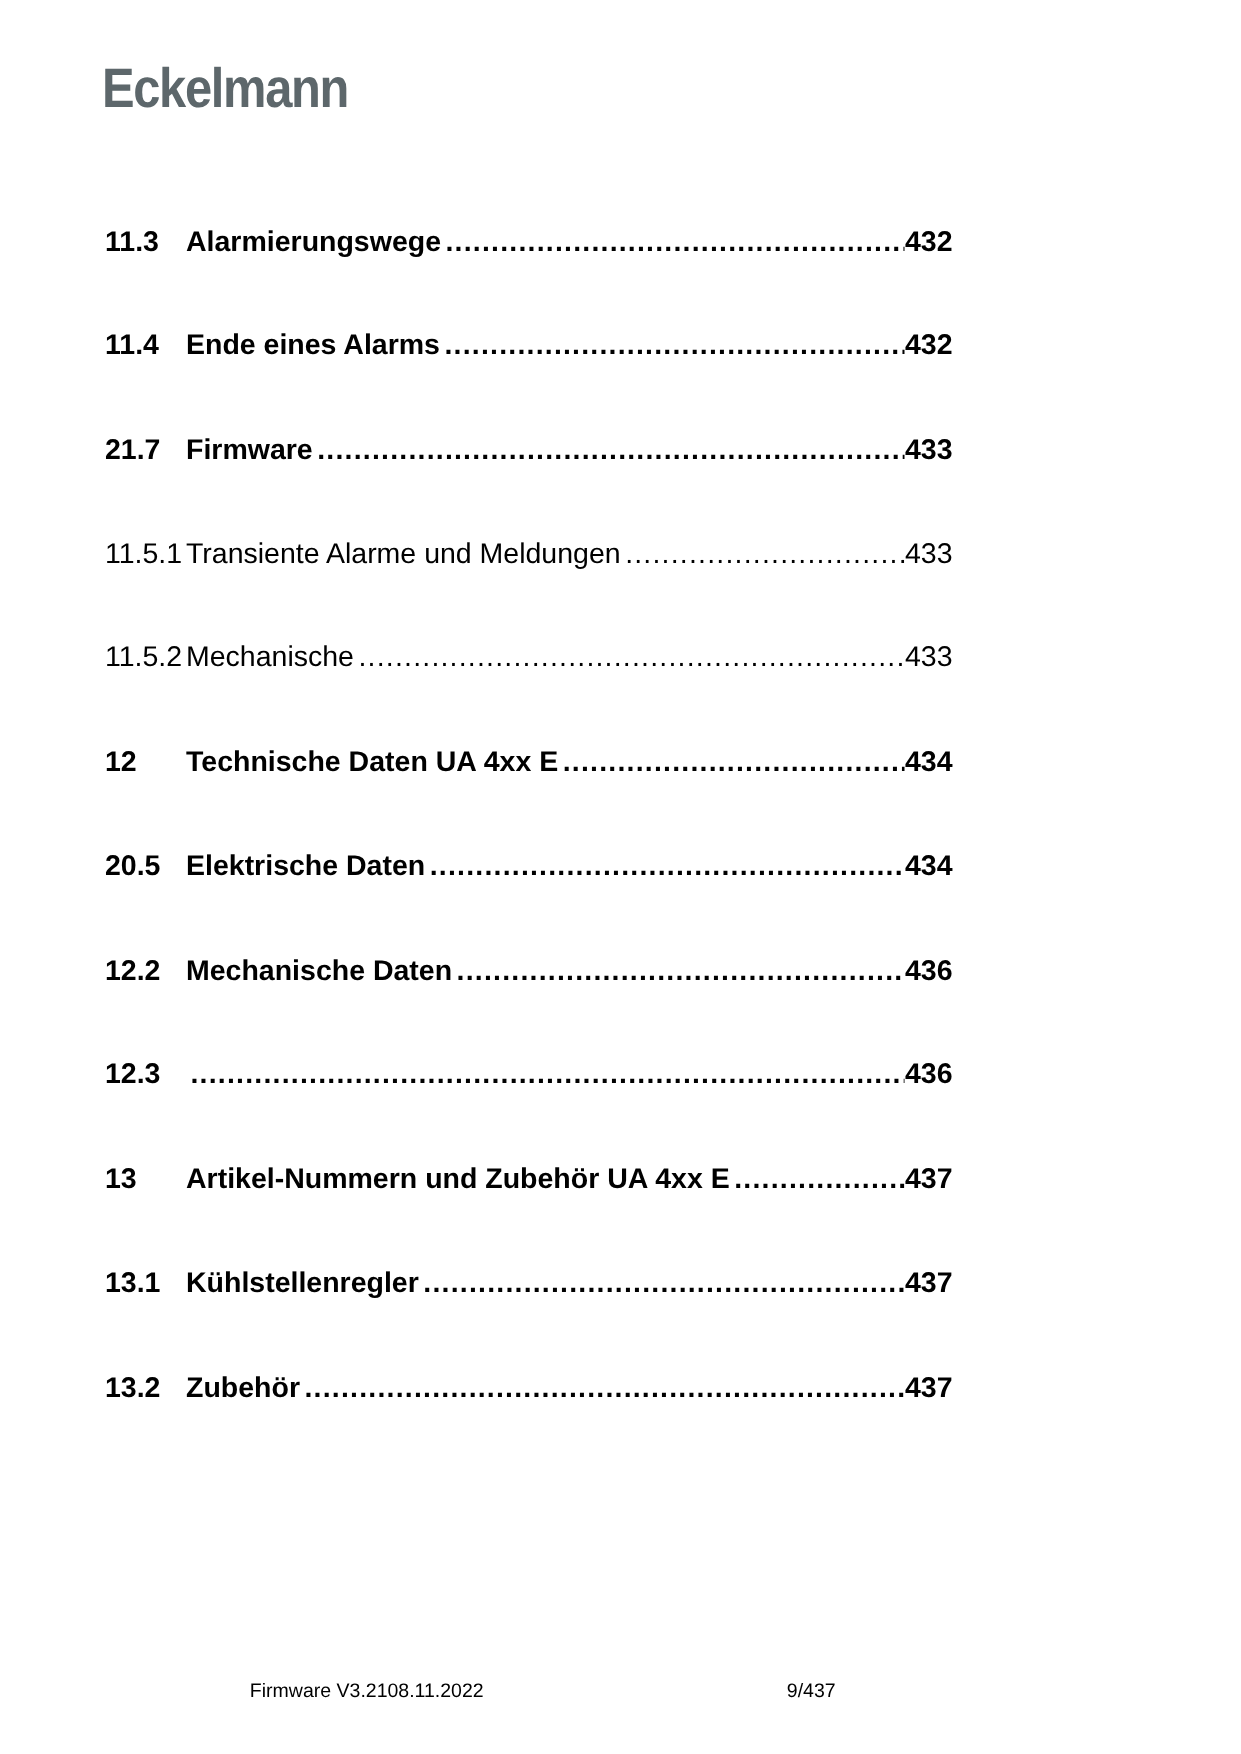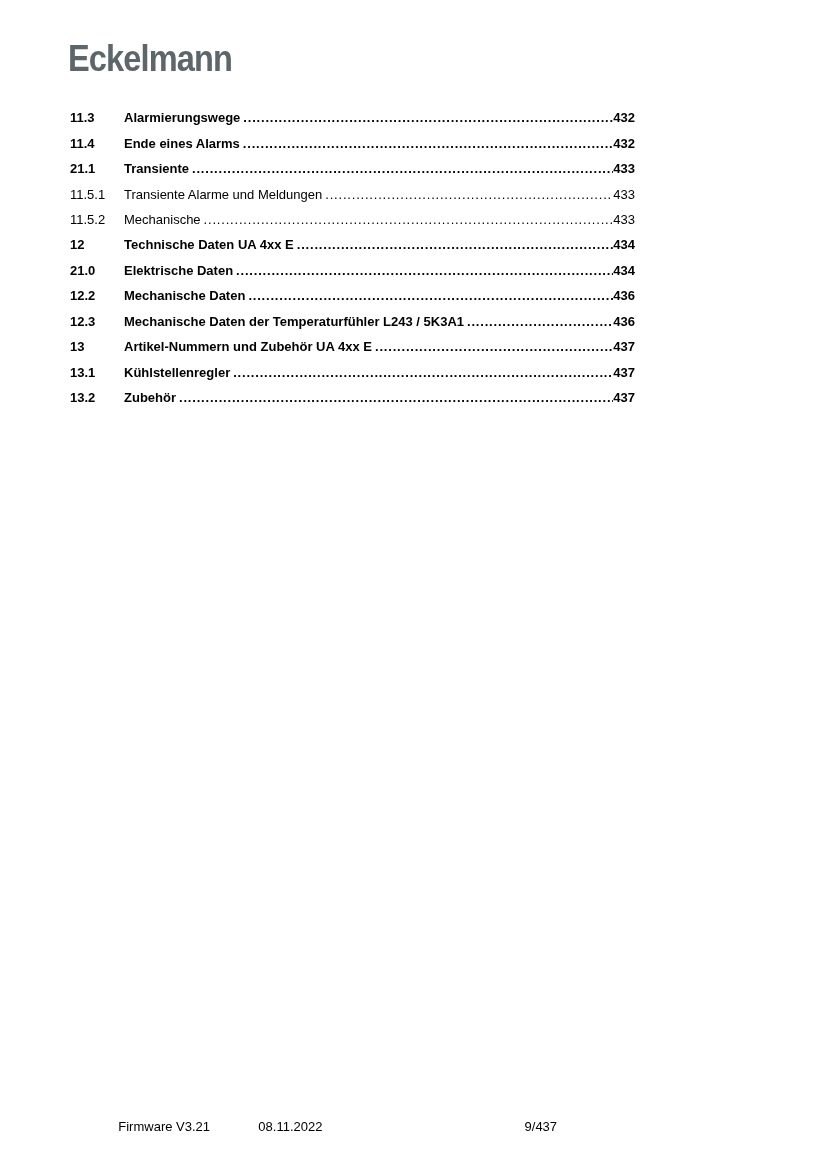--- a/index.html
+++ b/index.html
@@ -30,23 +30,24 @@
   .toc {
     position: absolute;
     left: 70px;
     right: 67px;
     top: 105px;
   }
   .toc-row {
     display: flex;
     align-items: center;
     height: 25.45px;
-    font-size: 13px;
+    font-size: 19px;
     font-weight: 400;
     white-space: nowrap;
+    margin-top: 44px;
   }
   .toc-row.bold {
     font-weight: 700;
   }
   .toc-num {
     width: 54px;
     flex: 0 0 54px;
   }
   .toc-title {
     flex: 0 0 auto;
@@ -67,21 +68,21 @@
   }
   .footer {
     position: absolute;
     left: 70px;
     right: 67px;
     top: 1119px;
     display: flex;
     font-size: 13px;
     font-weight: 400;
   }
-  .footer .f-left   { flex: 1; text-align: center; }
+  .footer .f-left   { flex: 1; text-align: right; }
   .footer .f-center { flex: 1; }
   .footer .f-right  { flex: 1; text-align: center; }
 </style>
 </head>
 <body>
 
 <div class="page">
 
   <div class="logo" style="color: rgb(93, 103, 107);">Eckelmann</div>
 
@@ -92,22 +93,22 @@
         <span class="toc-leader"></span>
         <span class="toc-page">432</span>
       </div>
       <div class="toc-row bold">
         <span class="toc-num">11.4</span>
         <span class="toc-title">Ende eines Alarms</span>
         <span class="toc-leader"></span>
         <span class="toc-page">432</span>
       </div>
       <div class="toc-row bold">
-        <span class="toc-num">21.1</span>
-        <span class="toc-title">Transiente</span>
+        <span class="toc-num">21.7</span>
+        <span class="toc-title">Firmware</span>
         <span class="toc-leader"></span>
         <span class="toc-page">433</span>
       </div>
       <div class="toc-row">
         <span class="toc-num">11.5.1</span>
         <span class="toc-title">Transiente Alarme und Meldungen</span>
         <span class="toc-leader"></span>
         <span class="toc-page">433</span>
       </div>
       <div class="toc-row">
@@ -116,34 +117,33 @@
         <span class="toc-leader"></span>
         <span class="toc-page">433</span>
       </div>
       <div class="toc-row bold">
         <span class="toc-num">12</span>
         <span class="toc-title">Technische Daten UA 4xx E</span>
         <span class="toc-leader"></span>
         <span class="toc-page">434</span>
       </div>
       <div class="toc-row bold">
-        <span class="toc-num">21.0</span>
+        <span class="toc-num">20.5</span>
         <span class="toc-title">Elektrische Daten</span>
         <span class="toc-leader"></span>
         <span class="toc-page">434</span>
       </div>
       <div class="toc-row bold">
         <span class="toc-num">12.2</span>
         <span class="toc-title">Mechanische Daten</span>
         <span class="toc-leader"></span>
         <span class="toc-page">436</span>
       </div>
       <div class="toc-row bold">
         <span class="toc-num">12.3</span>
-        <span class="toc-title">Mechanische Daten der Temperaturfühler L243 / 5K3A1</span>
         <span class="toc-leader"></span>
         <span class="toc-page">436</span>
       </div>
       <div class="toc-row bold">
         <span class="toc-num">13</span>
         <span class="toc-title">Artikel-Nummern und Zubehör UA 4xx E</span>
         <span class="toc-leader"></span>
         <span class="toc-page">437</span>
       </div>
       <div class="toc-row bold">

